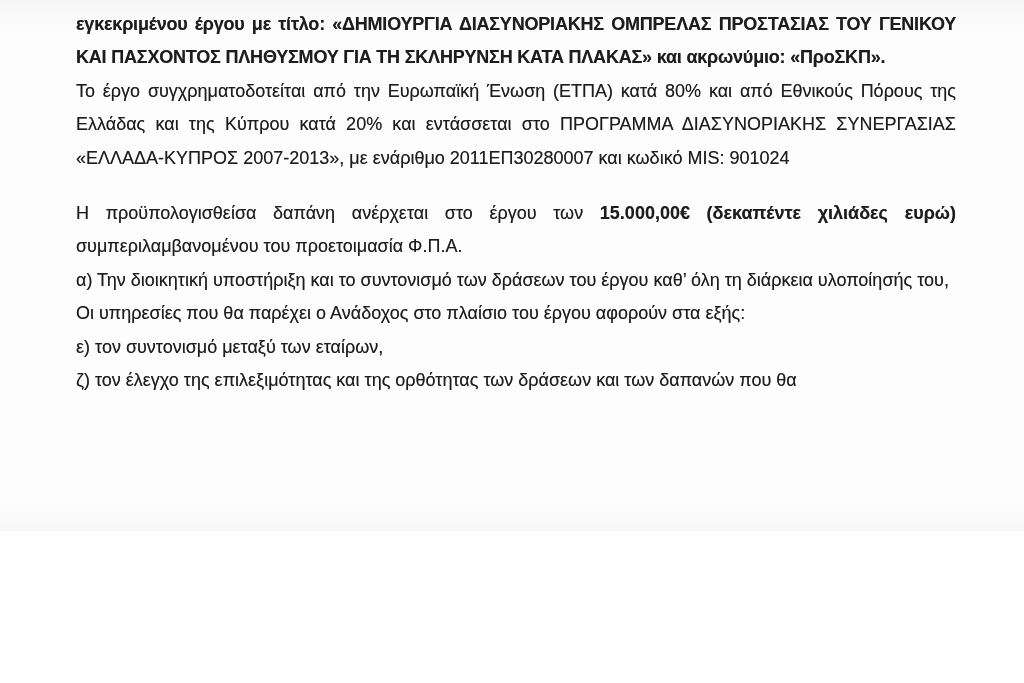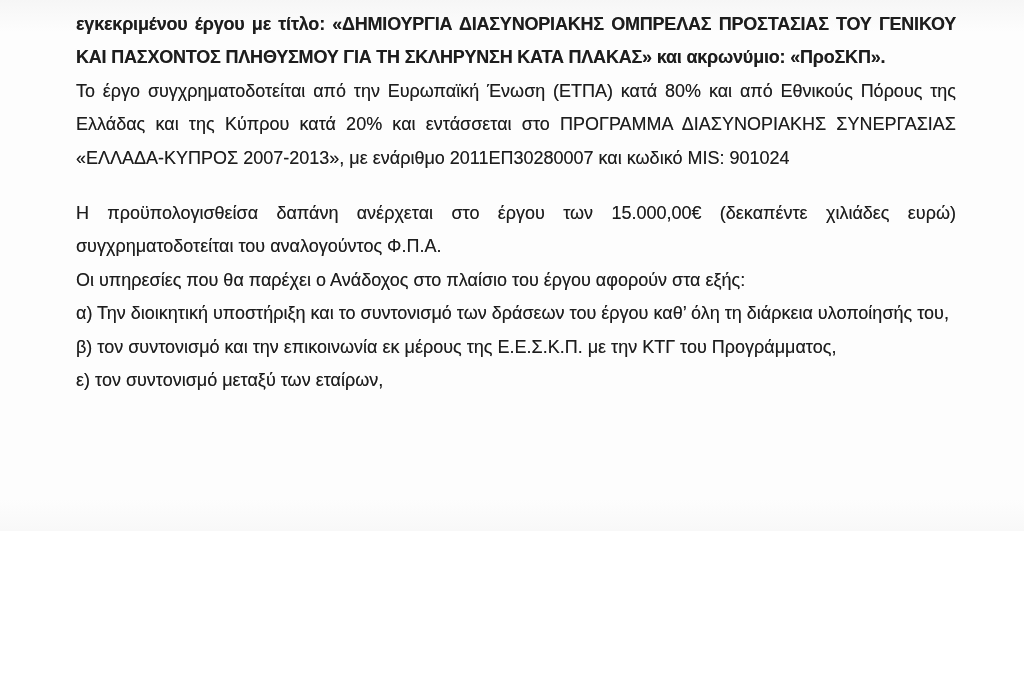--- a/index.html
+++ b/index.html
@@ -23,43 +23,43 @@
   }
   .para {
     margin: 0;
     text-align: justify;
   }
   .para.bold {
     font-weight: 700;
     letter-spacing: -0.2px;
   }
   .para .b {
-    font-weight: 400;
+    font-weight: 700;
     margin-top: 20px;
   }
   .para.gap-above {
     margin-top: 22px;
   }
 </style>
 </head>
 <body>
 
 <div class="page">
 
   <p class="para bold"><span>εγκεκριμένου έργου με τίτλο: «ΔΗΜΙΟΥΡΓΙΑ ΔΙΑΣΥΝΟΡΙΑΚΗΣ ΟΜΠΡΕΛΑΣ ΠΡΟΣΤΑΣΙΑΣ ΤΟΥ ΓΕΝΙΚΟΥ ΚΑΙ ΠΑΣΧΟΝΤΟΣ ΠΛΗΘΥΣΜΟΥ ΓΙΑ ΤΗ ΣΚΛΗΡΥΝΣΗ ΚΑΤΑ ΠΛΑΚΑΣ» και ακρωνύμιο: «ΠροΣΚΠ».</span></p>
 
   <p class="para"><span>Το έργο συγχρηματοδοτείται  από την Ευρωπαϊκή Ένωση (ΕΤΠΑ) κατά 80% και από Εθνικούς Πόρους της Ελλάδας και της Κύπρου κατά 20% και εντάσσεται στο ΠΡΟΓΡΑΜΜΑ ΔΙΑΣΥΝΟΡΙΑΚΗΣ ΣΥΝΕΡΓΑΣΙΑΣ «ΕΛΛΑΔΑ-ΚΥΠΡΟΣ 2007-2013», με ενάριθμο 2011ΕΠ30280007 και κωδικό MIS: 901024</span></p>
 
-  <p class="para gap-above"><span>Η προϋπολογισθείσα δαπάνη ανέρχεται στο έργου των </span><span class="b">15.000,00€ (δεκαπέντε χιλιάδες ευρώ)</span><span> συγχρηματοδοτείται του αναλογούντος Φ.Π.Α.</span></p>
+  <p class="para gap-above"><span>Η προϋπολογισθείσα δαπάνη ανέρχεται στο έργου των </span><span class="b">15.000,00€ (δεκαπέντε χιλιάδες ευρώ)</span><span> συμπεριλαμβανομένου του προετοιμασία Φ.Π.Α.</span></p>
+
+  <p class="para"><span>α) Την διοικητική υποστήριξη και το συντονισμό των δράσεων του έργου καθ’ όλη τη διάρκεια υλοποίησής του,</span></p>
 
   <p class="para"><span>Οι υπηρεσίες που θα παρέχει ο Ανάδοχος στο πλαίσιο του έργου αφορούν στα εξής:</span></p>
 
-  <p class="para"><span>α) Την διοικητική υποστήριξη και το συντονισμό των δράσεων του έργου καθ’ όλη τη διάρκεια υλοποίησής του,</span></p>
-
-  <p class="para"><span>β) τον συντονισμό και την επικοινωνία εκ μέρους της Ε.Ε.Σ.Κ.Π. με την ΚΤΓ του Προγράμματος,</span></p>
 
 
 
   <p class="para"><span>ε) τον συντονισμό μεταξύ των εταίρων,</span></p>
 
 
+  <p class="para"><span>ζ) τον έλεγχο της επιλεξιμότητας και της ορθότητας των δράσεων και των δαπανών που θα</span></p>
 
 </div>
 
 </body></html>

